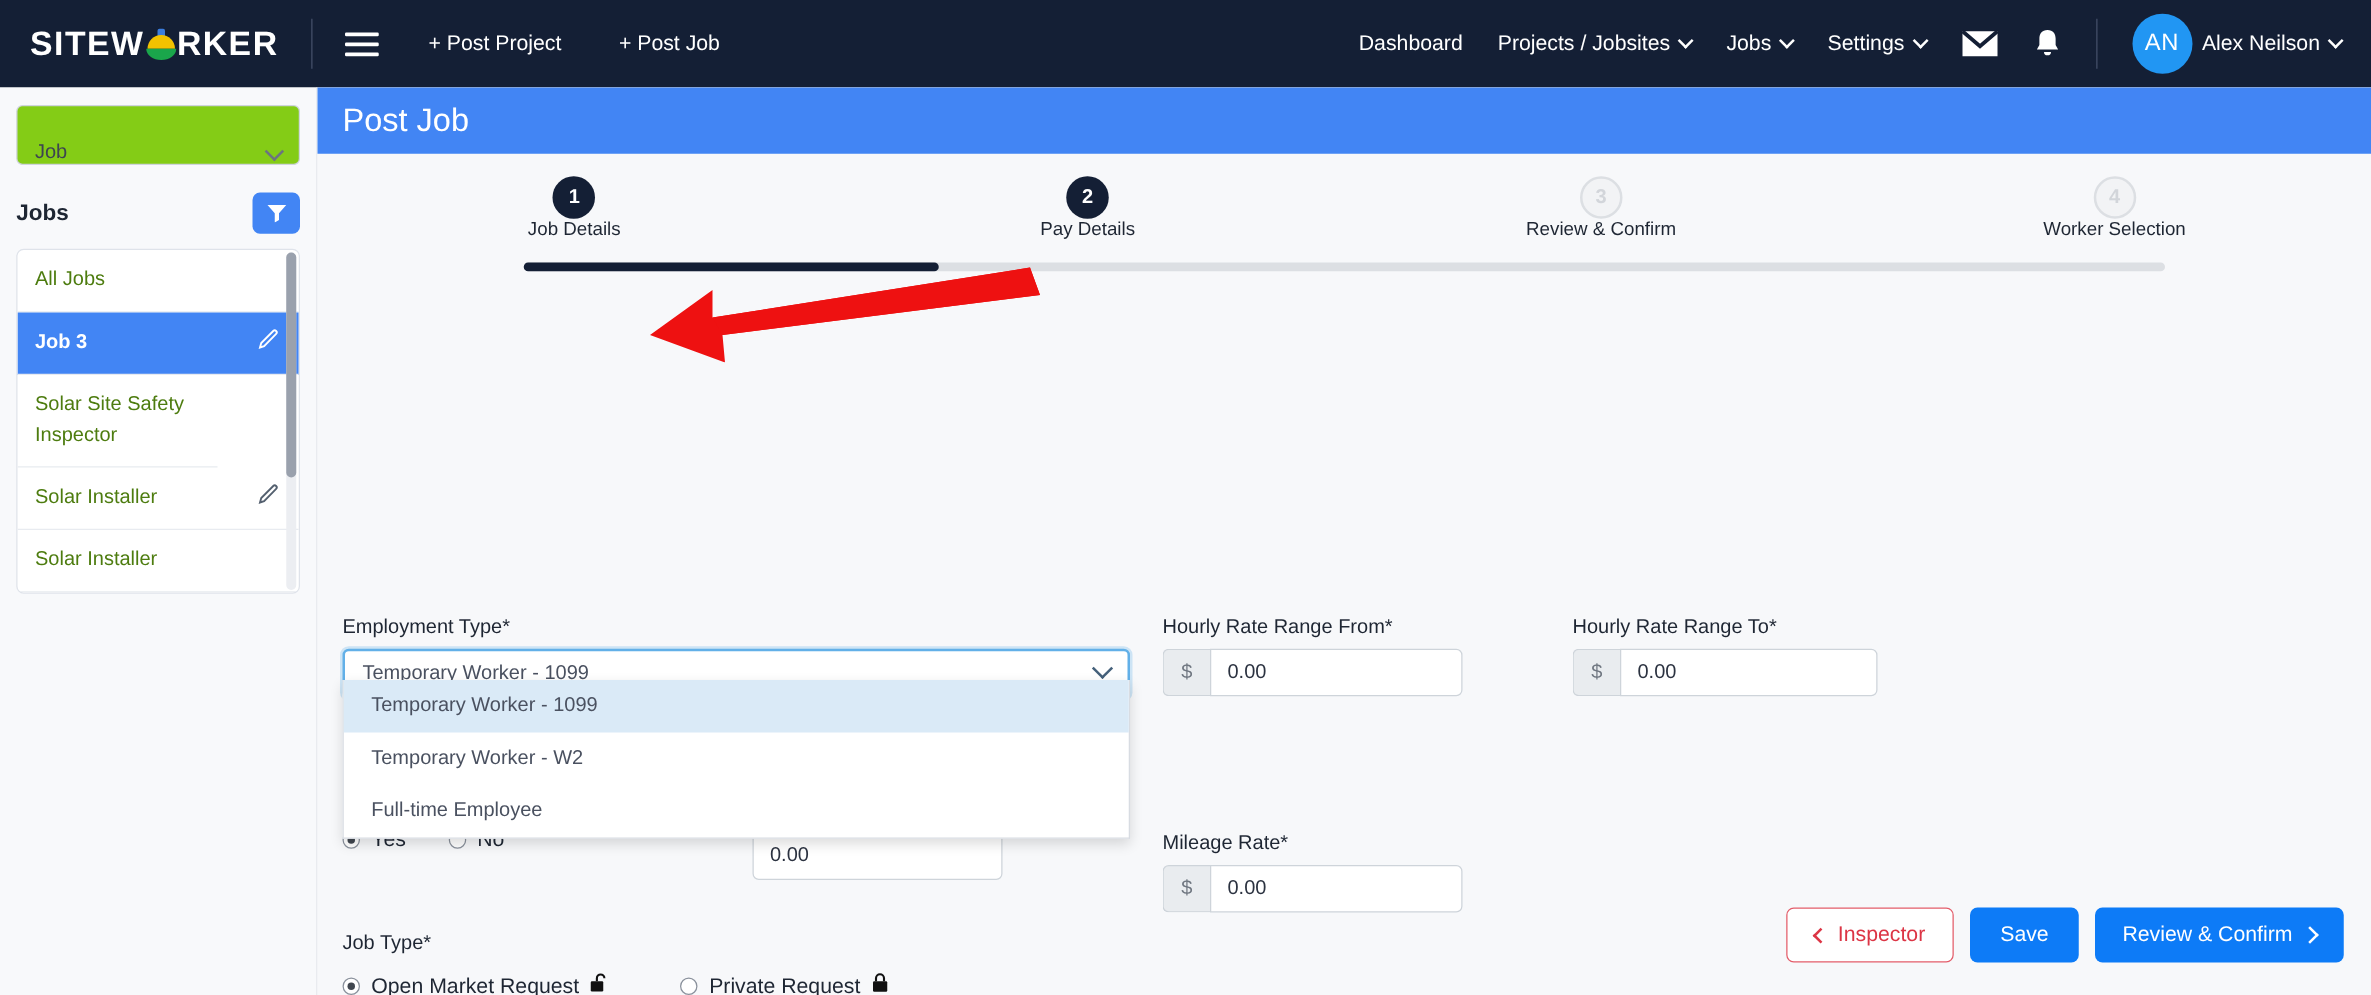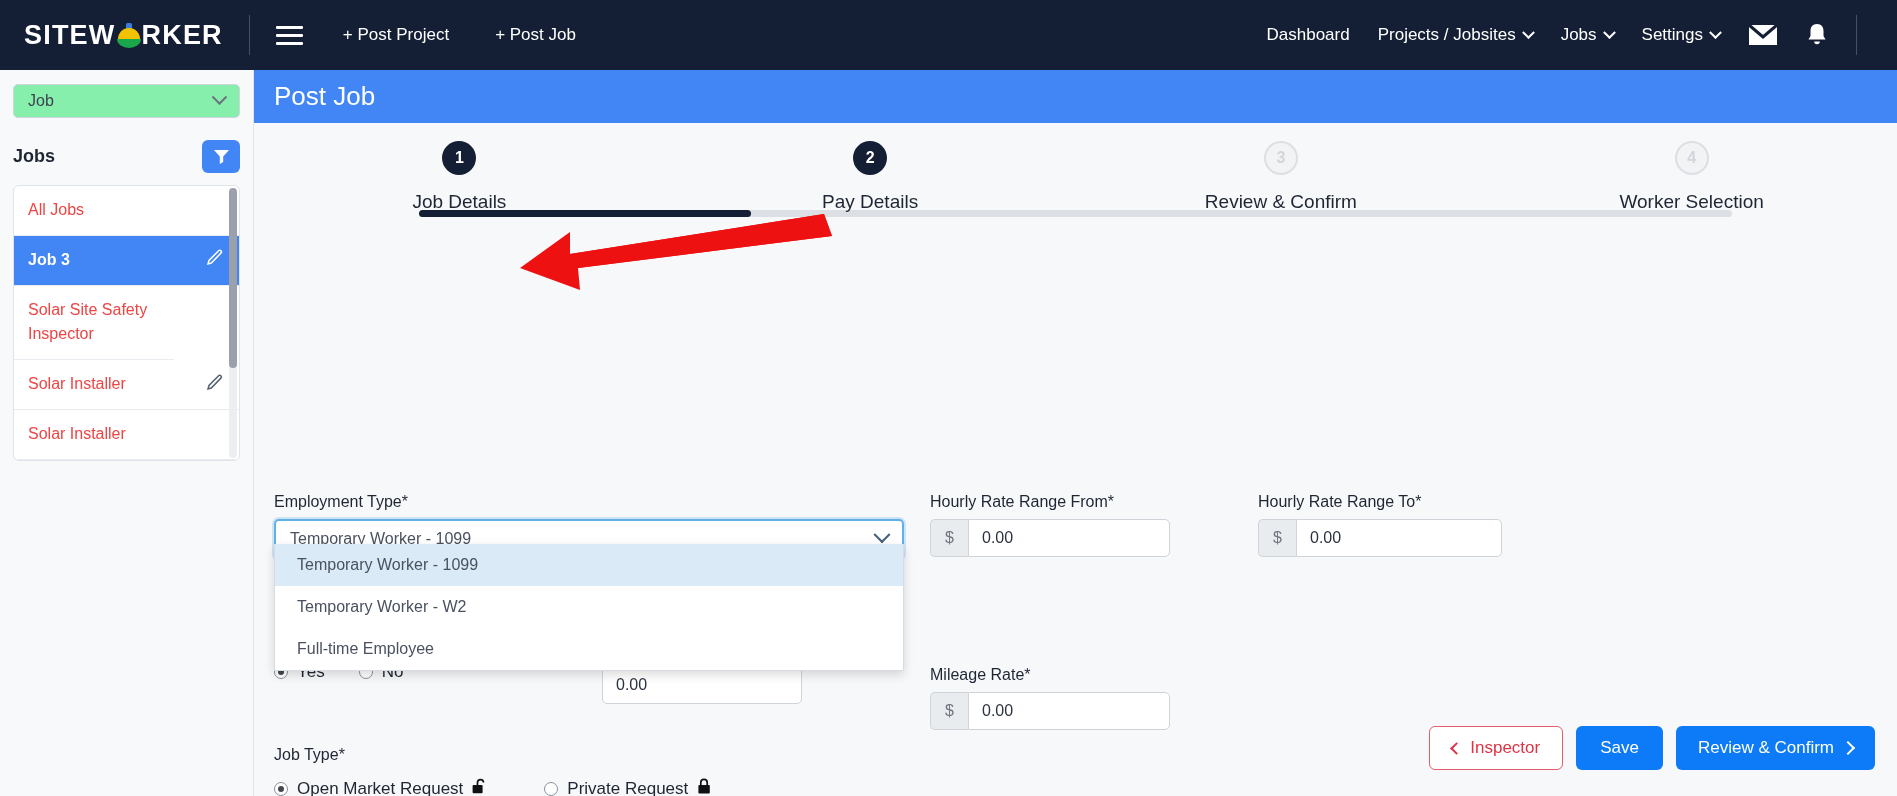--- a/index.html
+++ b/index.html
@@ -25,21 +25,21 @@
   .hardhat svg { display: block; }
   .nav-divider { width: 1px; height: 40px; background: #44506a; margin: 0 26px; }
   .hamburger { display: flex; flex-direction: column; justify-content: center; gap: 5px; cursor: pointer; }
   .hamburger span { display: block; width: 27px; height: 3px; background: #ffffff; border-radius: 1px; }
   .nav-link {
     color: #ffffff; font-size: 17px; text-decoration: none; white-space: nowrap;
     cursor: pointer;
   }
   .nav-left-links { display: flex; align-items: center; gap: 46px; margin-left: 40px; }
   .nav-right {
-    margin-left: auto; display: flex; align-items: center; gap: 28px; padding-right: 40px;
+    margin-left: auto; display: flex; align-items: center; gap: 28px; padding-right: 24px;
   }
   .nav-item { display: flex; align-items: center; gap: 8px; cursor: pointer; }
   .chev {
     display: inline-block; width: 9px; height: 9px;
     border-right: 2.2px solid #ffffff; border-bottom: 2.2px solid #ffffff;
     transform: rotate(45deg) translate(-2px,-2px);
   }
   .icon-btn { cursor: pointer; display: flex; align-items: center; }
   .nav-sep { width: 1px; height: 40px; background: #44506a; }
   .avatar {
@@ -48,23 +48,23 @@
     letter-spacing: .5px;
   }
   .user-name { color: #fff; font-size: 17px; }
 
   
   .sidebar {
     position: absolute; left: 0; top: 70px; width: 254px; height: 726px;
     background: #f8f9fb; border-right: 1px solid #e3e6ec;
   }
   .job-select {
-    margin: 14px 13px 0 13px; height: 34px; background: #86efac;
+    margin: 14px 13px 0 13px; height: 48px; background: #84cc16;
     border: 1px solid #cfd4dd; border-radius: 5px;
-    display: flex; align-items: center; justify-content: space-between;
+    display: flex; align-items: flex-end; justify-content: space-between;
     padding: 0 14px; cursor: pointer;
   }
   .job-select .lab { font-size: 16px; color: #3d4451; }
   .chev-dark {
     display: inline-block; width: 11px; height: 11px;
     border-right: 2px solid #6c7480; border-bottom: 2px solid #6c7480;
     transform: rotate(45deg) translate(-3px,-3px);
   }
   .jobs-head {
     display: flex; align-items: center; justify-content: space-between;
@@ -74,21 +74,21 @@
   .filter-btn {
     width: 38px; height: 33px; background: #4285f4; border-radius: 6px;
     display: flex; align-items: center; justify-content: center; cursor: pointer;
   }
   .jobs-list {
     margin: 0 13px; background: #fff; border: 1px solid #dfe3ea; border-radius: 6px;
     overflow: hidden; position: relative;
   }
   .job-row {
     display: flex; align-items: center; justify-content: space-between;
-    padding: 12px 14px; font-size: 16px; color: #ef4444;
+    padding: 12px 14px; font-size: 16px; color: #4d7c0f;
     border-bottom: 1px solid #e8ebf0; cursor: pointer; min-height: 42px;
   }
   .job-row:last-child { border-bottom: none; }
   .job-row.active { background: #4285f4; color: #ffffff; font-weight: bold; }
   .job-row .lbl { line-height: 1.55; }
   .pencil { flex: 0 0 auto; }
   .scroll-track {
     position: absolute; right: 2px; top: 2px; width: 8px; bottom: 2px;
     background: #eceef2; border-radius: 4px;
   }
@@ -115,21 +115,21 @@
   }
   .steps { position: relative; display: flex; height: 100%; }
   .step { flex: 1; display: flex; flex-direction: column; align-items: center; }
   .step-circle {
     width: 34px; height: 34px; border-radius: 50%; display: flex;
     align-items: center; justify-content: center; font-size: 16px; font-weight: bold;
     position: relative; z-index: 2; cursor: pointer;
   }
   .step-circle.done { background: #141f35; color: #ffffff; }
   .step-circle.todo { background: #f2f3f5; color: #d2d5da; border: 2px solid #dcdfe3; }
-  .step-label { margin-top: 16px; font-size: 19px; color: #1e2633; white-space: nowrap; }
+  .step-label { font-size: 15px; color: #1e2633; white-space: nowrap; }
 
   
   .form-area { position: relative; padding: 0 20px; }
   .form-label { font-size: 16px; color: #1e2633; margin-bottom: 8px; display: block; }
   .field-col { position: absolute; }
   .select-box {
     width: 630px; height: 40px; background: #fff;
     border: 2px solid #62b0e8; border-radius: 5px;
     display: flex; align-items: center; justify-content: space-between;
     padding: 0 14px; cursor: pointer; box-shadow: 0 0 0 2px rgba(98,176,232,.28);
@@ -258,20 +258,25 @@
           <path d="M1 2 L15 14 L29 2" fill="none" stroke="#141f35" stroke-width="3"></path>
         </svg>
       </div>
       <div class="icon-btn">
         <svg width="22" height="26" viewBox="0 0 22 26">
           <path d="M11 2 C6.5 2 4.5 5 4.5 9 v5 l-2 3.5 h17 L17.5 14 V9 C17.5 5 15.5 2 11 2 z" fill="#ffffff"></path>
           <path d="M8.2 19.5 a2.8 2.8 0 0 0 5.6 0 z" fill="#ffffff"></path>
         </svg>
       </div>
       <div class="nav-sep"></div>
+      <div class="nav-item">
+        <div class="avatar">AN</div>
+        <span class="user-name">Alex Neilson</span>
+        <span class="chev"></span>
+      </div>
     </div>
   </div>
 
   <div class="sidebar">
     <div class="job-select">
       <span class="lab">Job</span>
       <span class="chev-dark"></span>
     </div>
 
     <div class="jobs-head">

